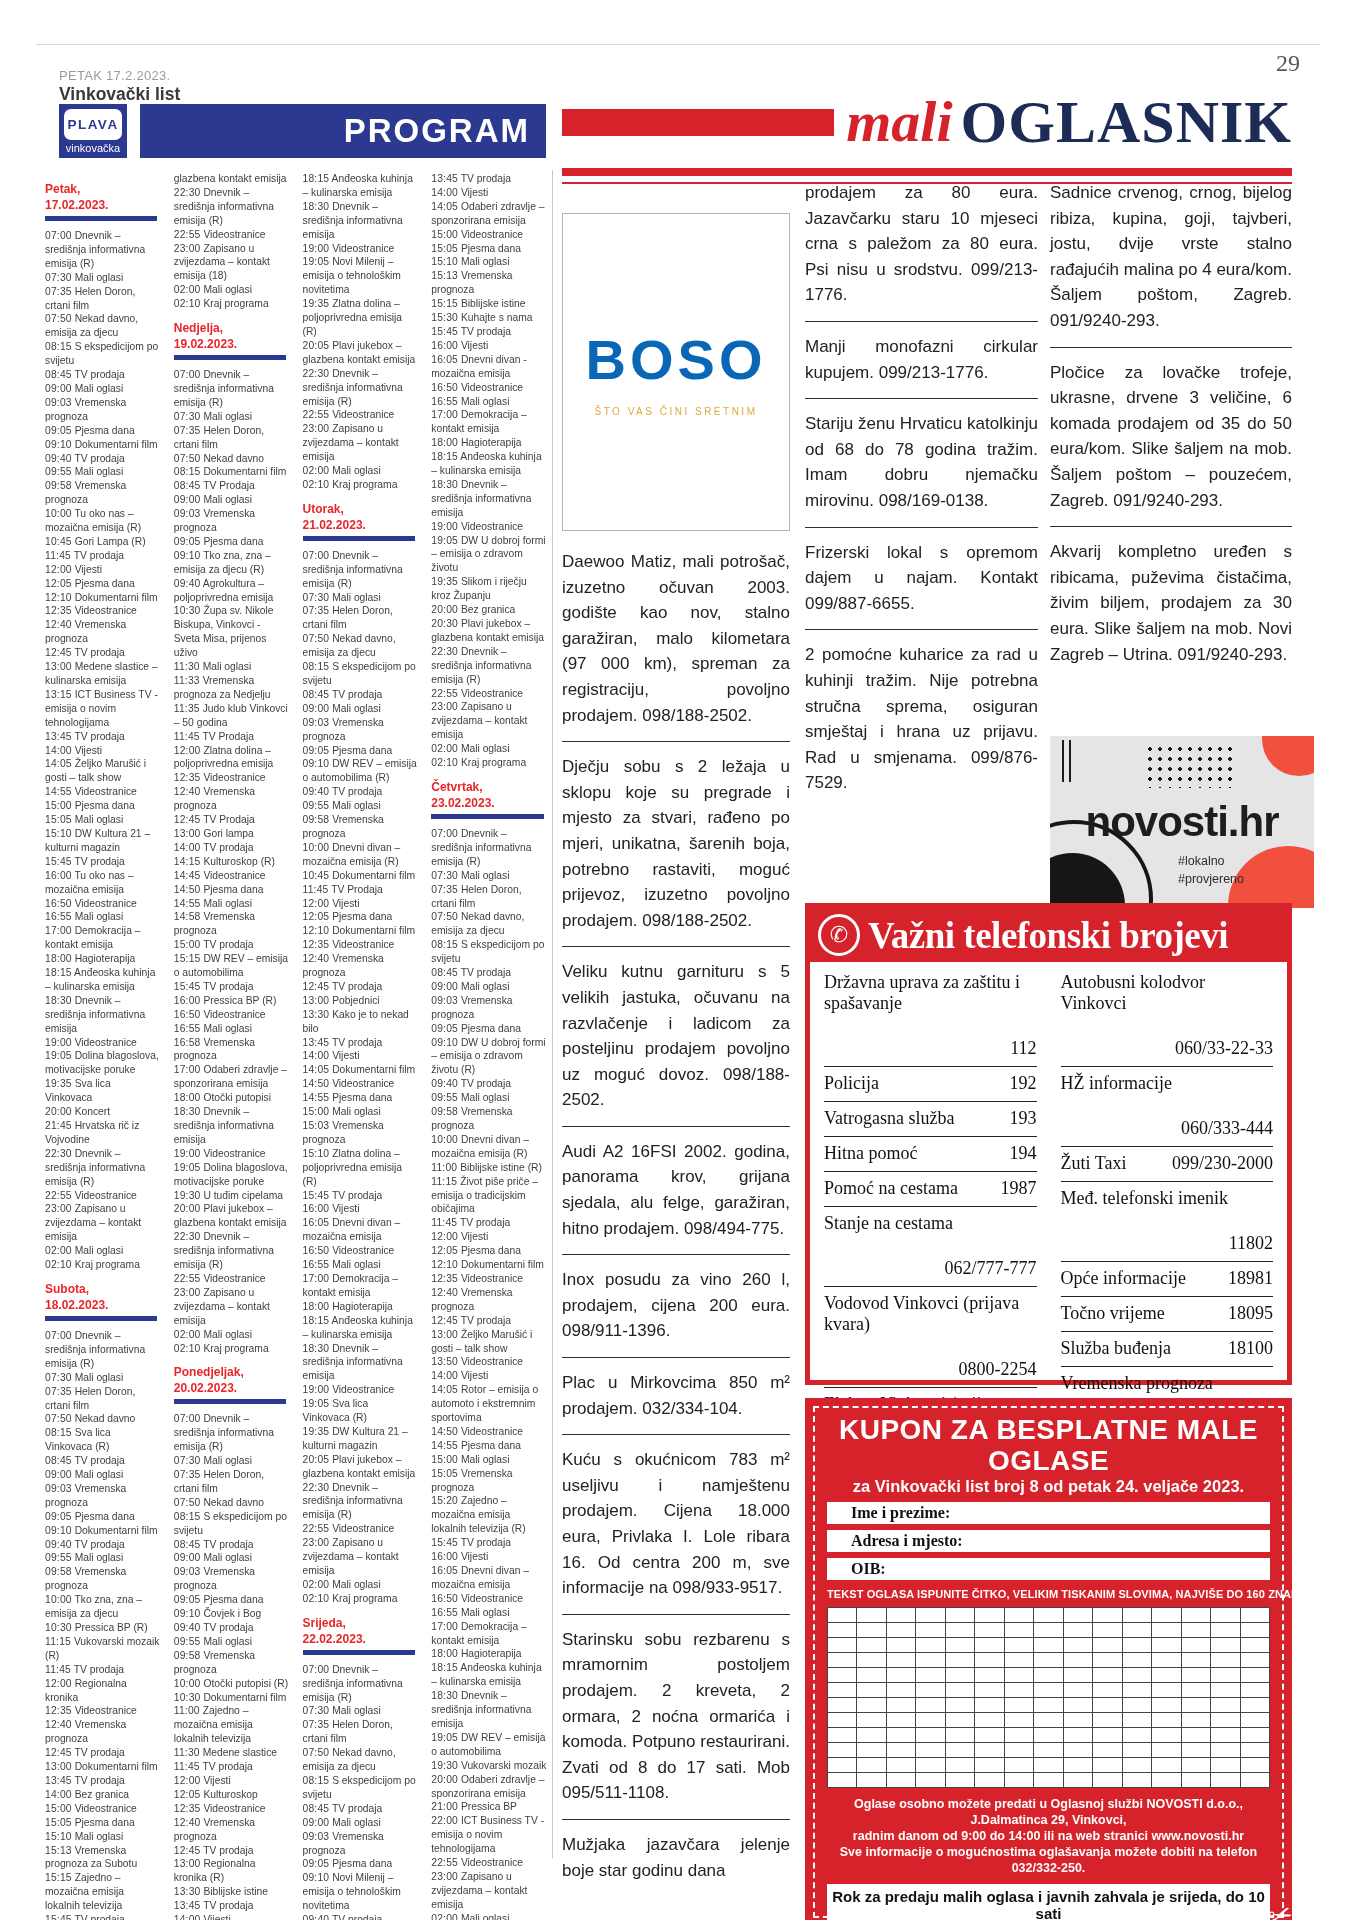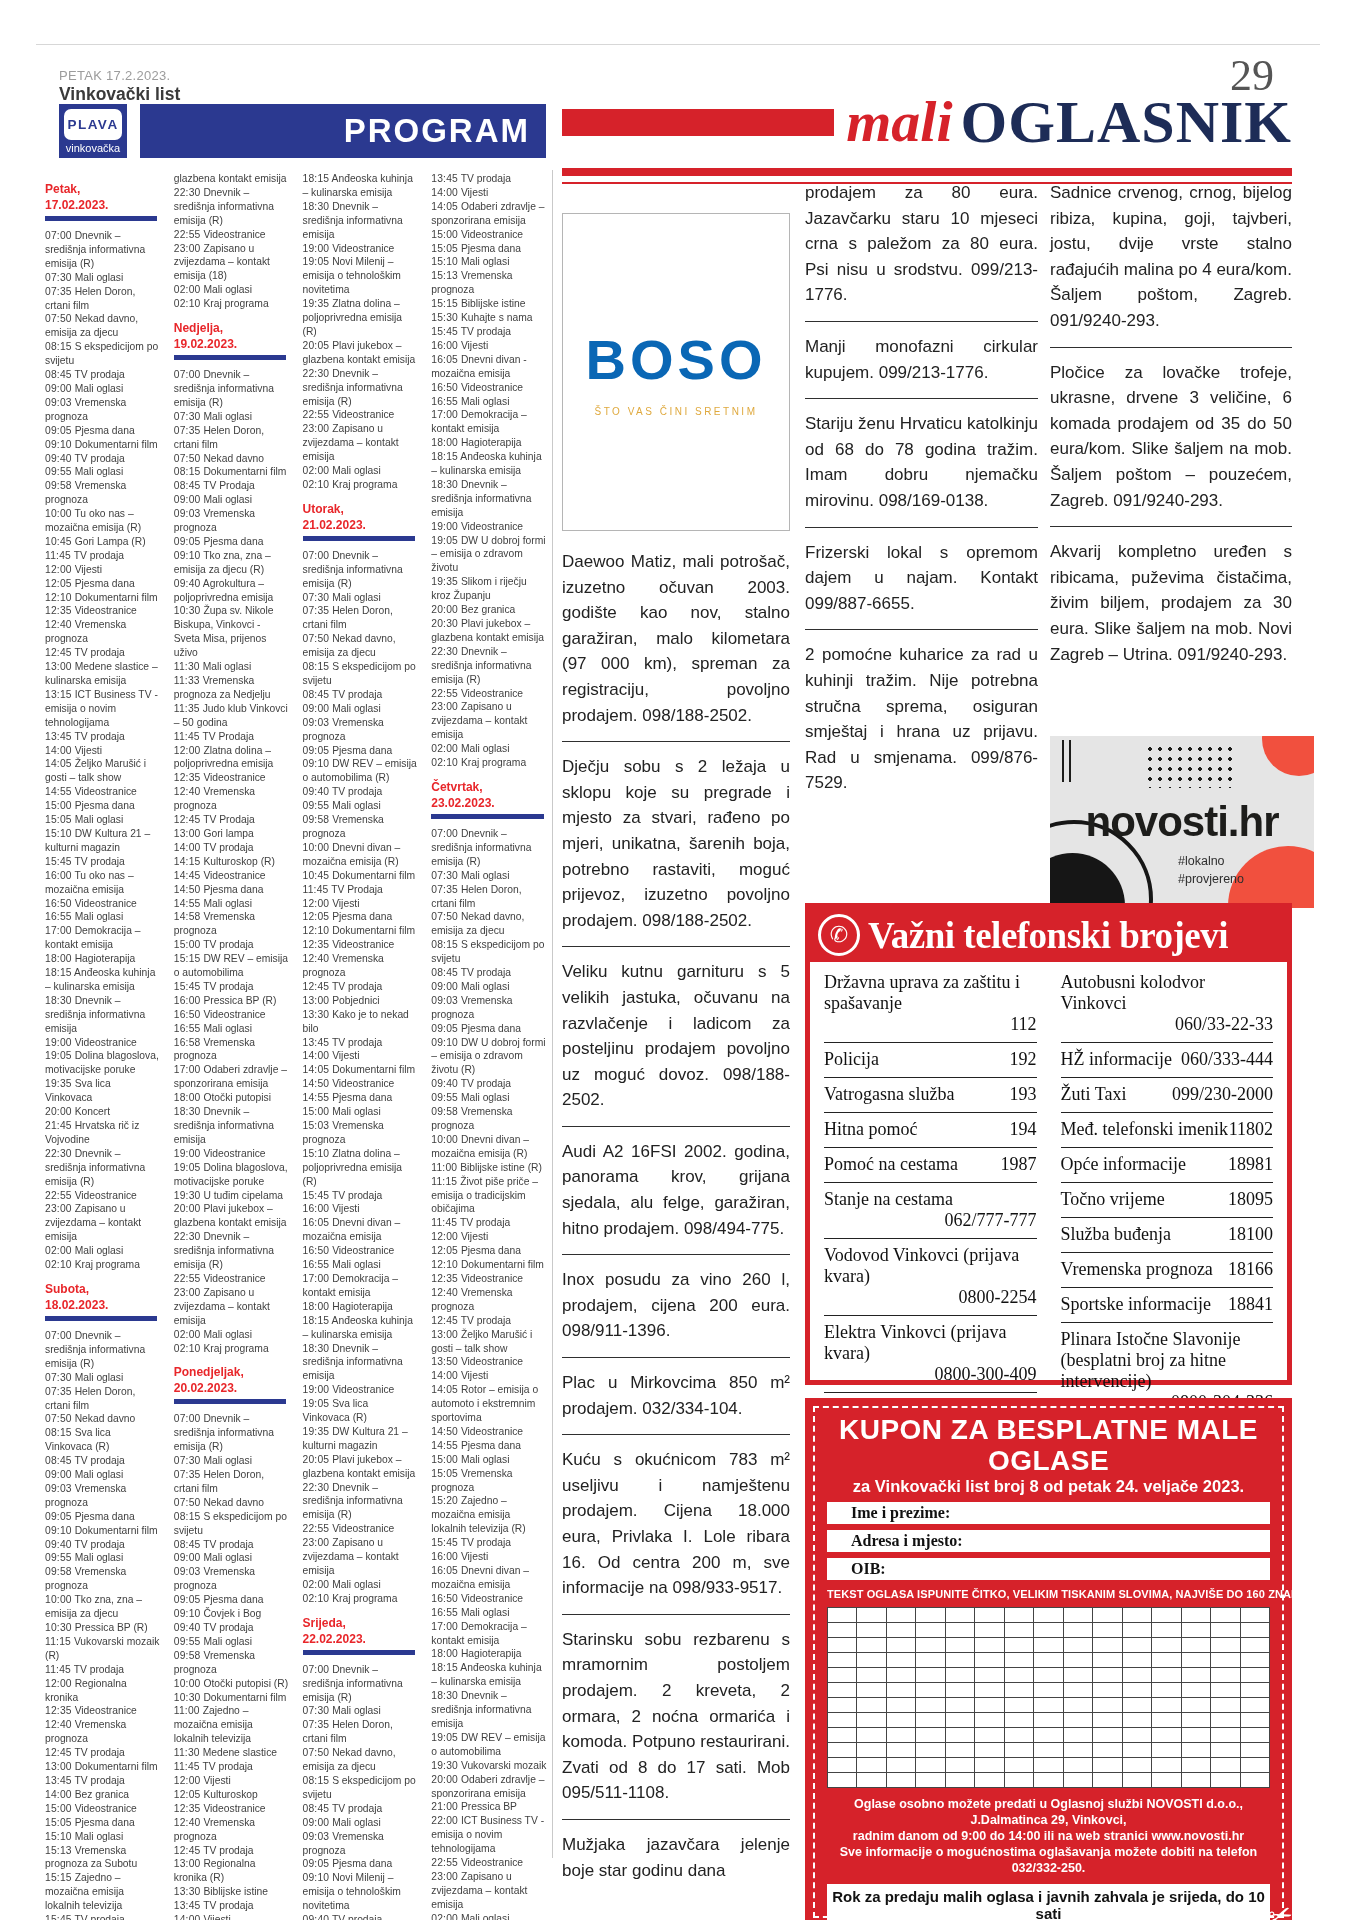--- a/index.html
+++ b/index.html
@@ -4,22 +4,22 @@
 <style>
   html,body{margin:0;padding:0;background:#9a9a9a;}
   #page{position:relative;width:1354px;height:1920px;background:#ffffff;margin:0 auto;
         font-family:"Liberation Sans",sans-serif;overflow:hidden;}
   .abs{position:absolute;}
 
   
   #top-rule{left:36px;top:44px;width:1284px;height:1px;background:#d7d7d7;}
   #kicker{left:59px;top:68px;font-size:13px;color:#9c9c9c;letter-spacing:.3px;}
   #brand{left:59px;top:84px;font-size:17.5px;font-weight:bold;color:#3a3a3a;}
-  #page-num{left:1230px;top:50px;width:70px;font-family:"Liberation Serif",serif;
-            font-size:44px;color:#555;}
+  #page-num{left:1230px;top:50px;width:70px;text-align:right;font-family:"Liberation Serif",serif;
+            font-size:24px;color:#555;}
 
   
   #plava{left:59px;top:104px;width:68px;height:54px;background:#2b3990;}
   #plava .inner{margin:5px 5px 1px 5px;height:31px;background:#fff;border-radius:7px;
     display:flex;align-items:center;justify-content:center;font-weight:bold;color:#2b3990;
     font-size:13.5px;letter-spacing:1.5px;}
   #plava .sub{text-align:center;color:#fff;font-size:11px;margin-top:2px;}
   #banner{left:140px;top:104px;width:406px;height:54px;background:#2b3990;color:#fff;
     display:flex;align-items:center;justify-content:flex-end;padding-right:16px;box-sizing:border-box;
     font-size:33px;font-weight:bold;letter-spacing:2px;}
@@ -76,21 +76,21 @@
   
   #phones{left:805px;top:903px;width:487px;height:482px;border:5px solid #d6222a;background:#fff;box-sizing:border-box;}
   #phones-head{height:54px;background:#d6222a;display:flex;align-items:center;padding-left:8px;}
   #phone-icon{width:36px;height:36px;border:3px solid #fff;border-radius:50%;color:#fff;
       display:flex;align-items:center;justify-content:center;font-size:22px;margin-right:8px;flex:0 0 auto;}
   #phones-title{font-family:"Liberation Serif",serif;font-weight:bold;color:#fff;font-size:37px;
       letter-spacing:-.5px;white-space:nowrap;}
   #phones-body{display:flex;gap:24px;padding:4px 14px;}
   .pcolumn{flex:1;min-width:0;}
   .prow{display:flex;flex-wrap:wrap;align-items:flex-end;border-bottom:1.5px solid #222;
-        padding:6px 0 7px 0;font-family:"Liberation Serif",serif;font-size:18px;line-height:21px;color:#111;}
+        padding:6px 0 7px 0;font-family:"Liberation Serif",serif;font-size:18px;line-height:21px;color:#111;gap:24px;}
   .pname{flex:1 1 auto;}
   .pnum{margin-left:auto;white-space:nowrap;}
 
   
   #coupon{left:805px;top:1398px;width:487px;height:528px;background:#d6222a;box-sizing:border-box;padding:8px;}
   #coupon-inner{border:2px dashed #fff;height:100%;box-sizing:border-box;padding:6px 12px;position:relative;}
   #coupon-title{text-align:center;color:#fff;font-weight:bold;font-size:28px;line-height:31px;letter-spacing:.5px;}
   #coupon-sub{text-align:center;color:#fff;font-weight:bold;font-size:16.5px;line-height:20px;}
   .cfield{background:#fff;height:22px;margin-top:6px;display:flex;align-items:center;padding-left:24px;}
   .cfl{font-family:"Liberation Serif",serif;font-weight:bold;font-size:16px;color:#111;}

